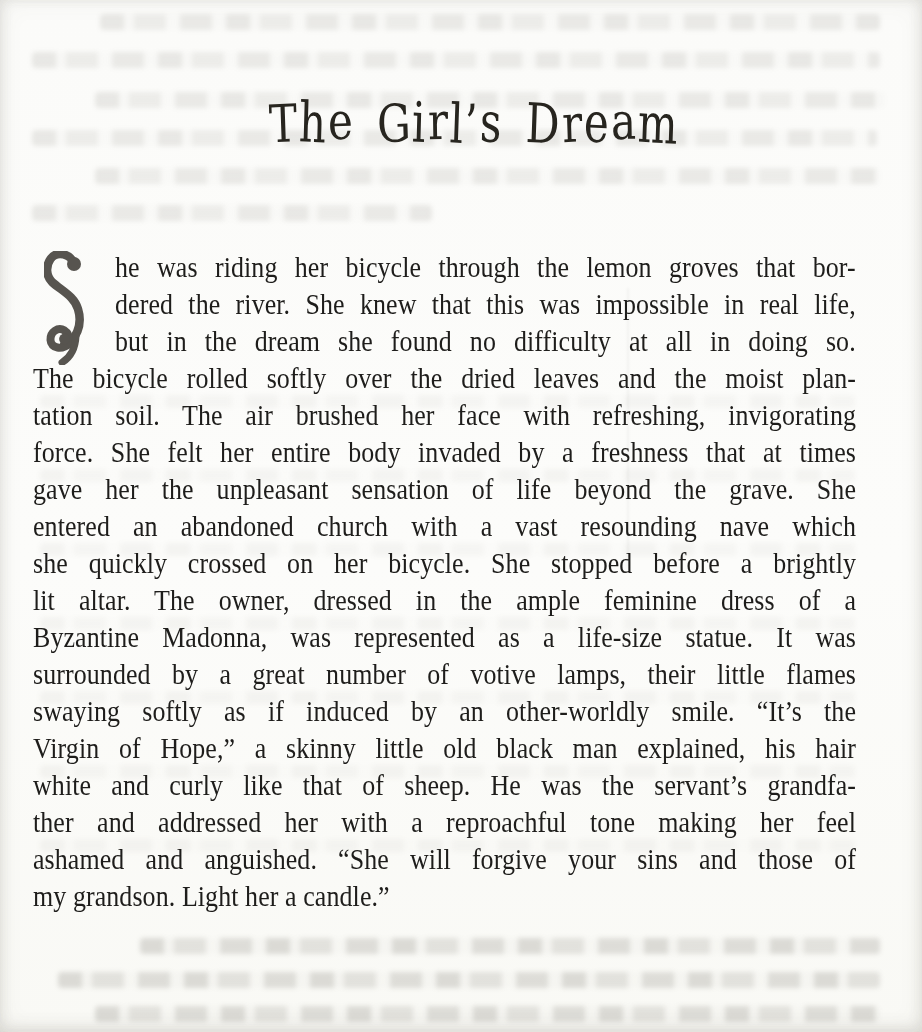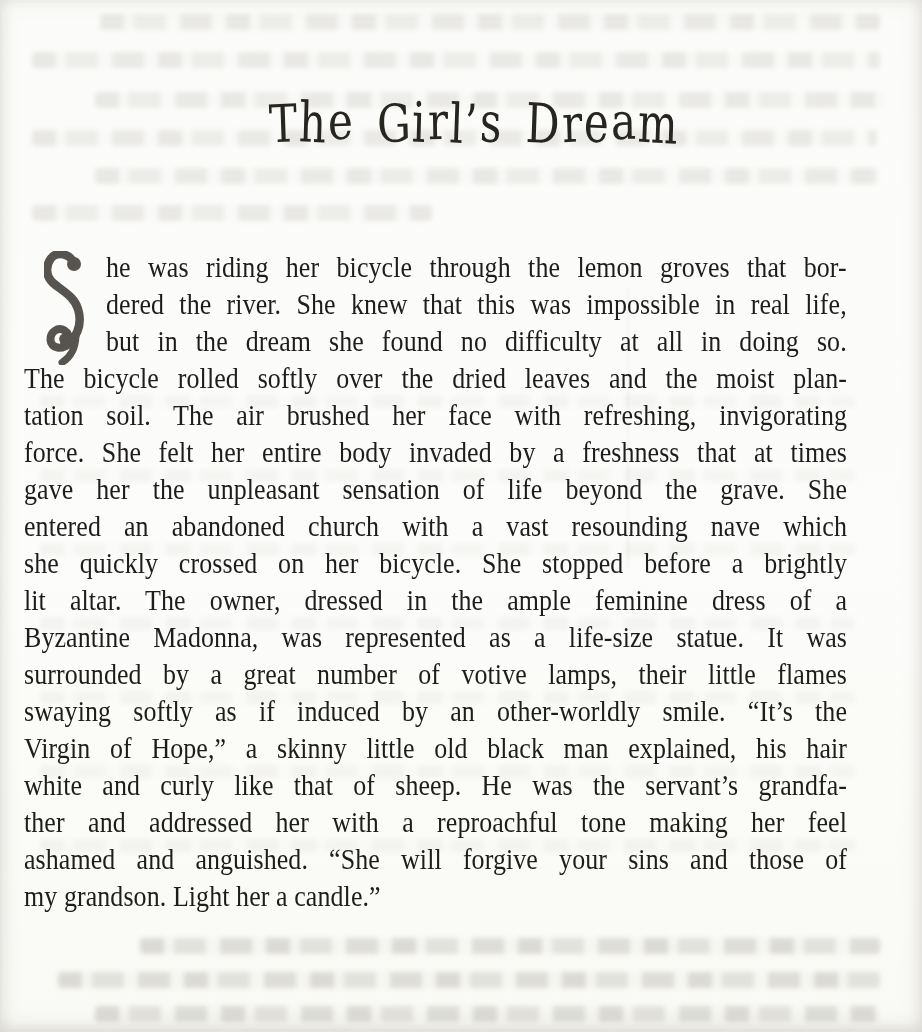--- a/index.html
+++ b/index.html
@@ -64,21 +64,21 @@
   .tl:nth-child(4n+1){ transform:scaleY(1.24) rotate(-2.4deg) translateY(1px); }
   .tl:nth-child(4n+2){ transform:scaleY(1.33) rotate(2deg); }
   .tl:nth-child(4n+3){ transform:scaleY(1.22) rotate(-1.2deg) translateY(-1px); }
   .tl:nth-child(4n)  { transform:scaleY(1.30) rotate(2.6deg) translateY(1px); }
   .tl.sp { width:20px; }
 
   
   .dropcap { position:absolute; left:44px; top:251px; z-index:2; }
 
   
-  .body-text { position:absolute; left:24px; top:249px; width:823px; z-index:2; }
+  .body-text { position:absolute; left:33px; top:249px; width:823px; z-index:2; }
   .line {
     height:37px; line-height:37px; font-size:29px; color:var(--ink,#1e1d1b);
     width:920px; transform:scaleX(0.8946); transform-origin:0 50%;
     text-align:justify; text-align-last:justify; text-justify:inter-word;
     white-space:normal; letter-spacing:.1px;
   }
   .line.indent { margin-left:82px; width:828px; }
   .line.last   { text-align-last:left; }
 </style>
 </head>

